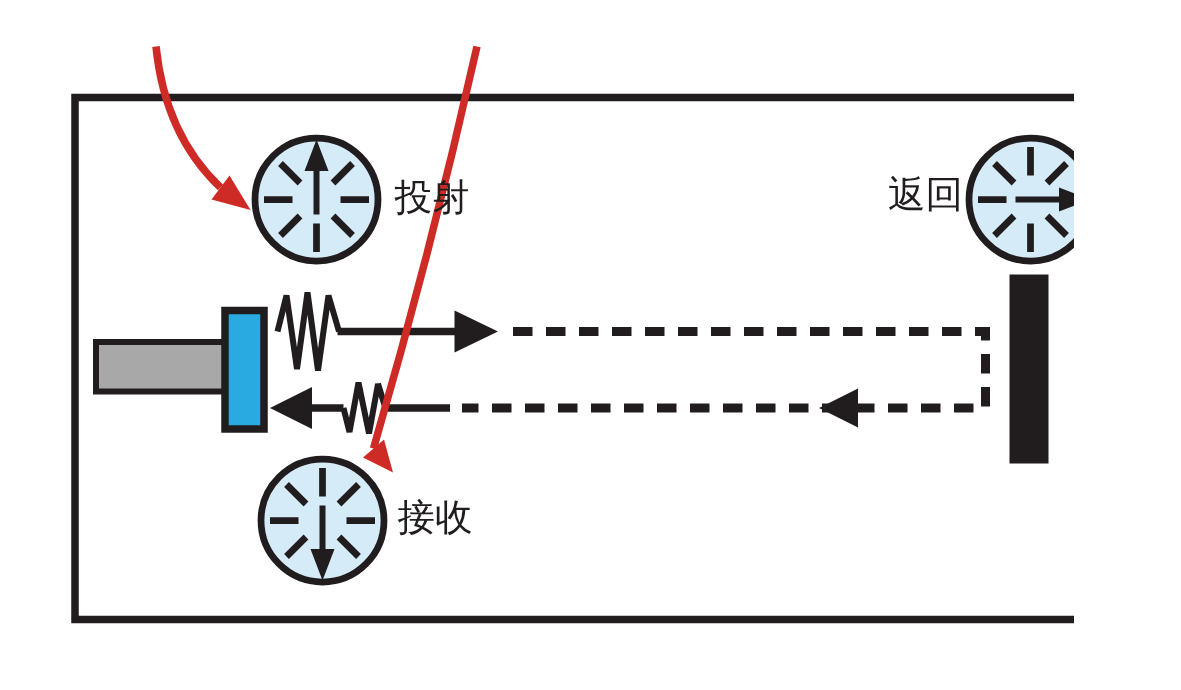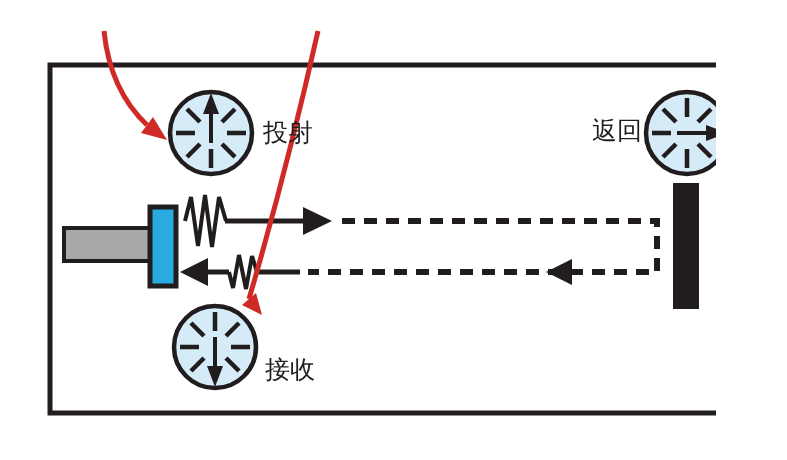--- a/index.html
+++ b/index.html
@@ -24,21 +24,21 @@
     position: absolute;
     font-size: 25px;
     line-height: 1;
     color: var(--outline);
     letter-spacing: 0px;
     white-space: nowrap;
     user-select: none;
   }
   .label-emit    { left: 263px; top: 120px; }
   .label-return  { left: 592px; top: 118px; }
-  .label-receive { left: 265px; top: 333px; margin-top: 24px; }
+  .label-receive { left: 265px; top: 333px; }
 
   
   .box        { fill: none; stroke: var(--outline); stroke-width: 5; }
   .handle     { fill: var(--handle-fill); stroke: var(--outline); stroke-width: 4; }
   .transducer { fill: var(--transducer-fill); stroke: var(--outline); stroke-width: 5; }
   .solid      { fill: var(--outline); stroke: none; }
   .beam       { stroke: var(--outline); stroke-width: 5; fill: none; }
   .spring     { stroke: var(--outline); stroke-width: 4; fill: none; stroke-linejoin: miter; }
   .dashed     { stroke: var(--outline); stroke-width: 6; fill: none; stroke-dasharray: 13 9; }
   .red-line   { stroke: var(--red-arrow); stroke-width: 5; fill: none; }

